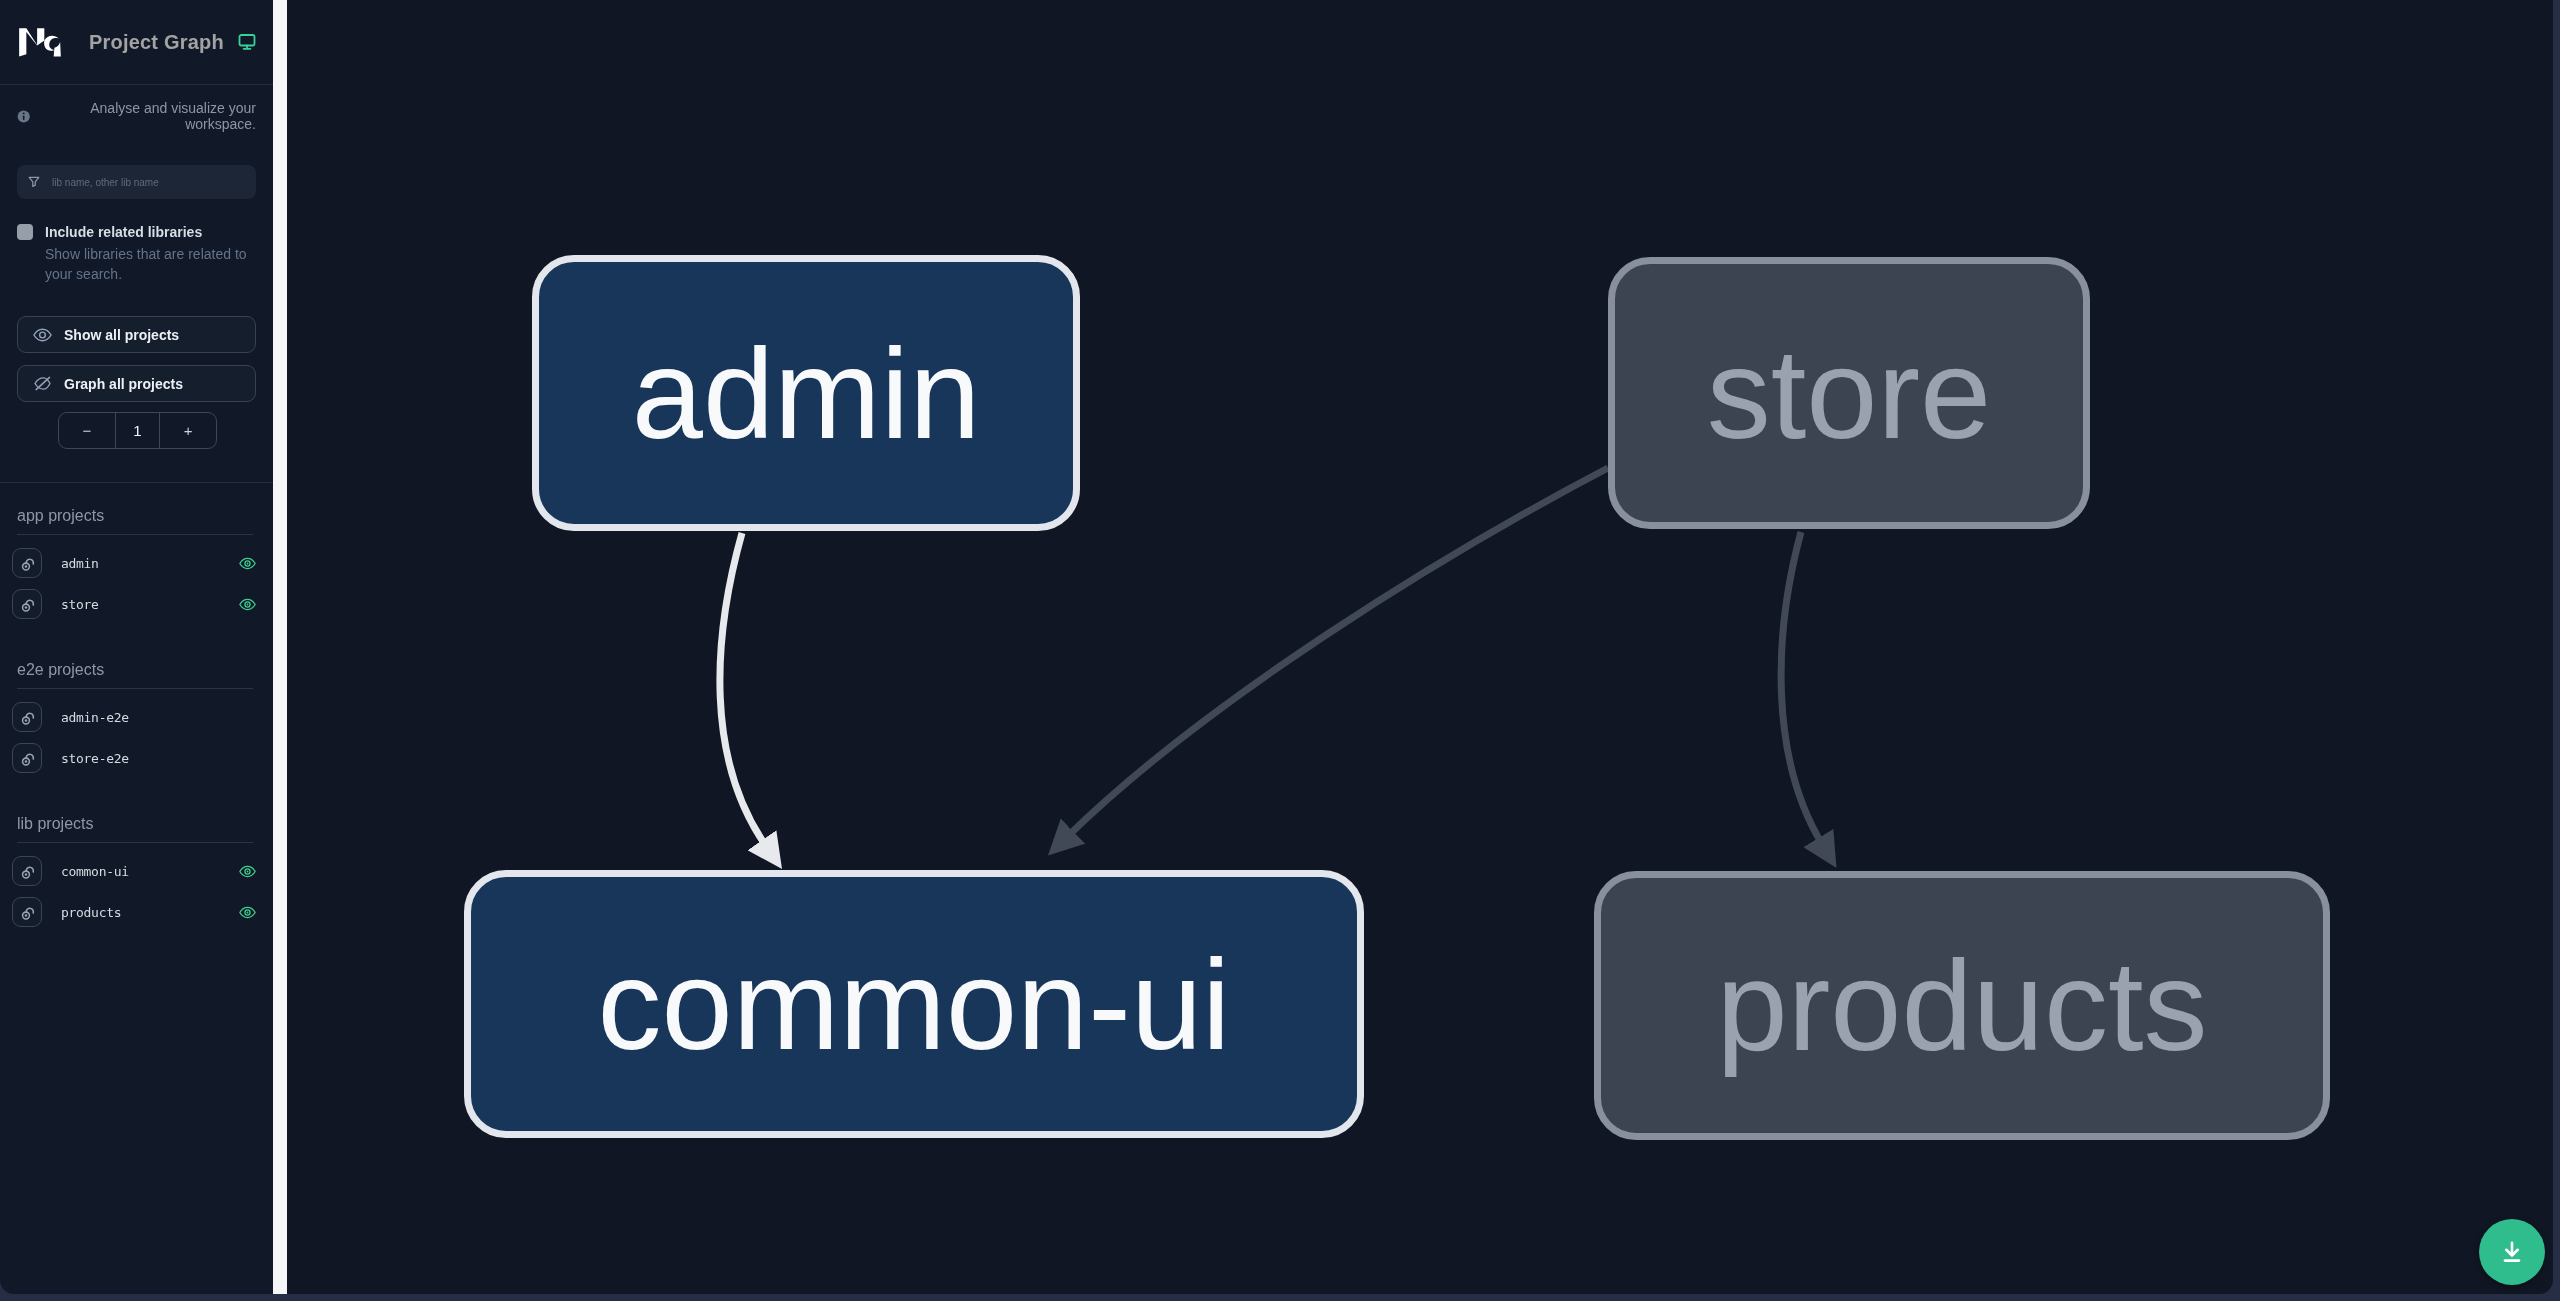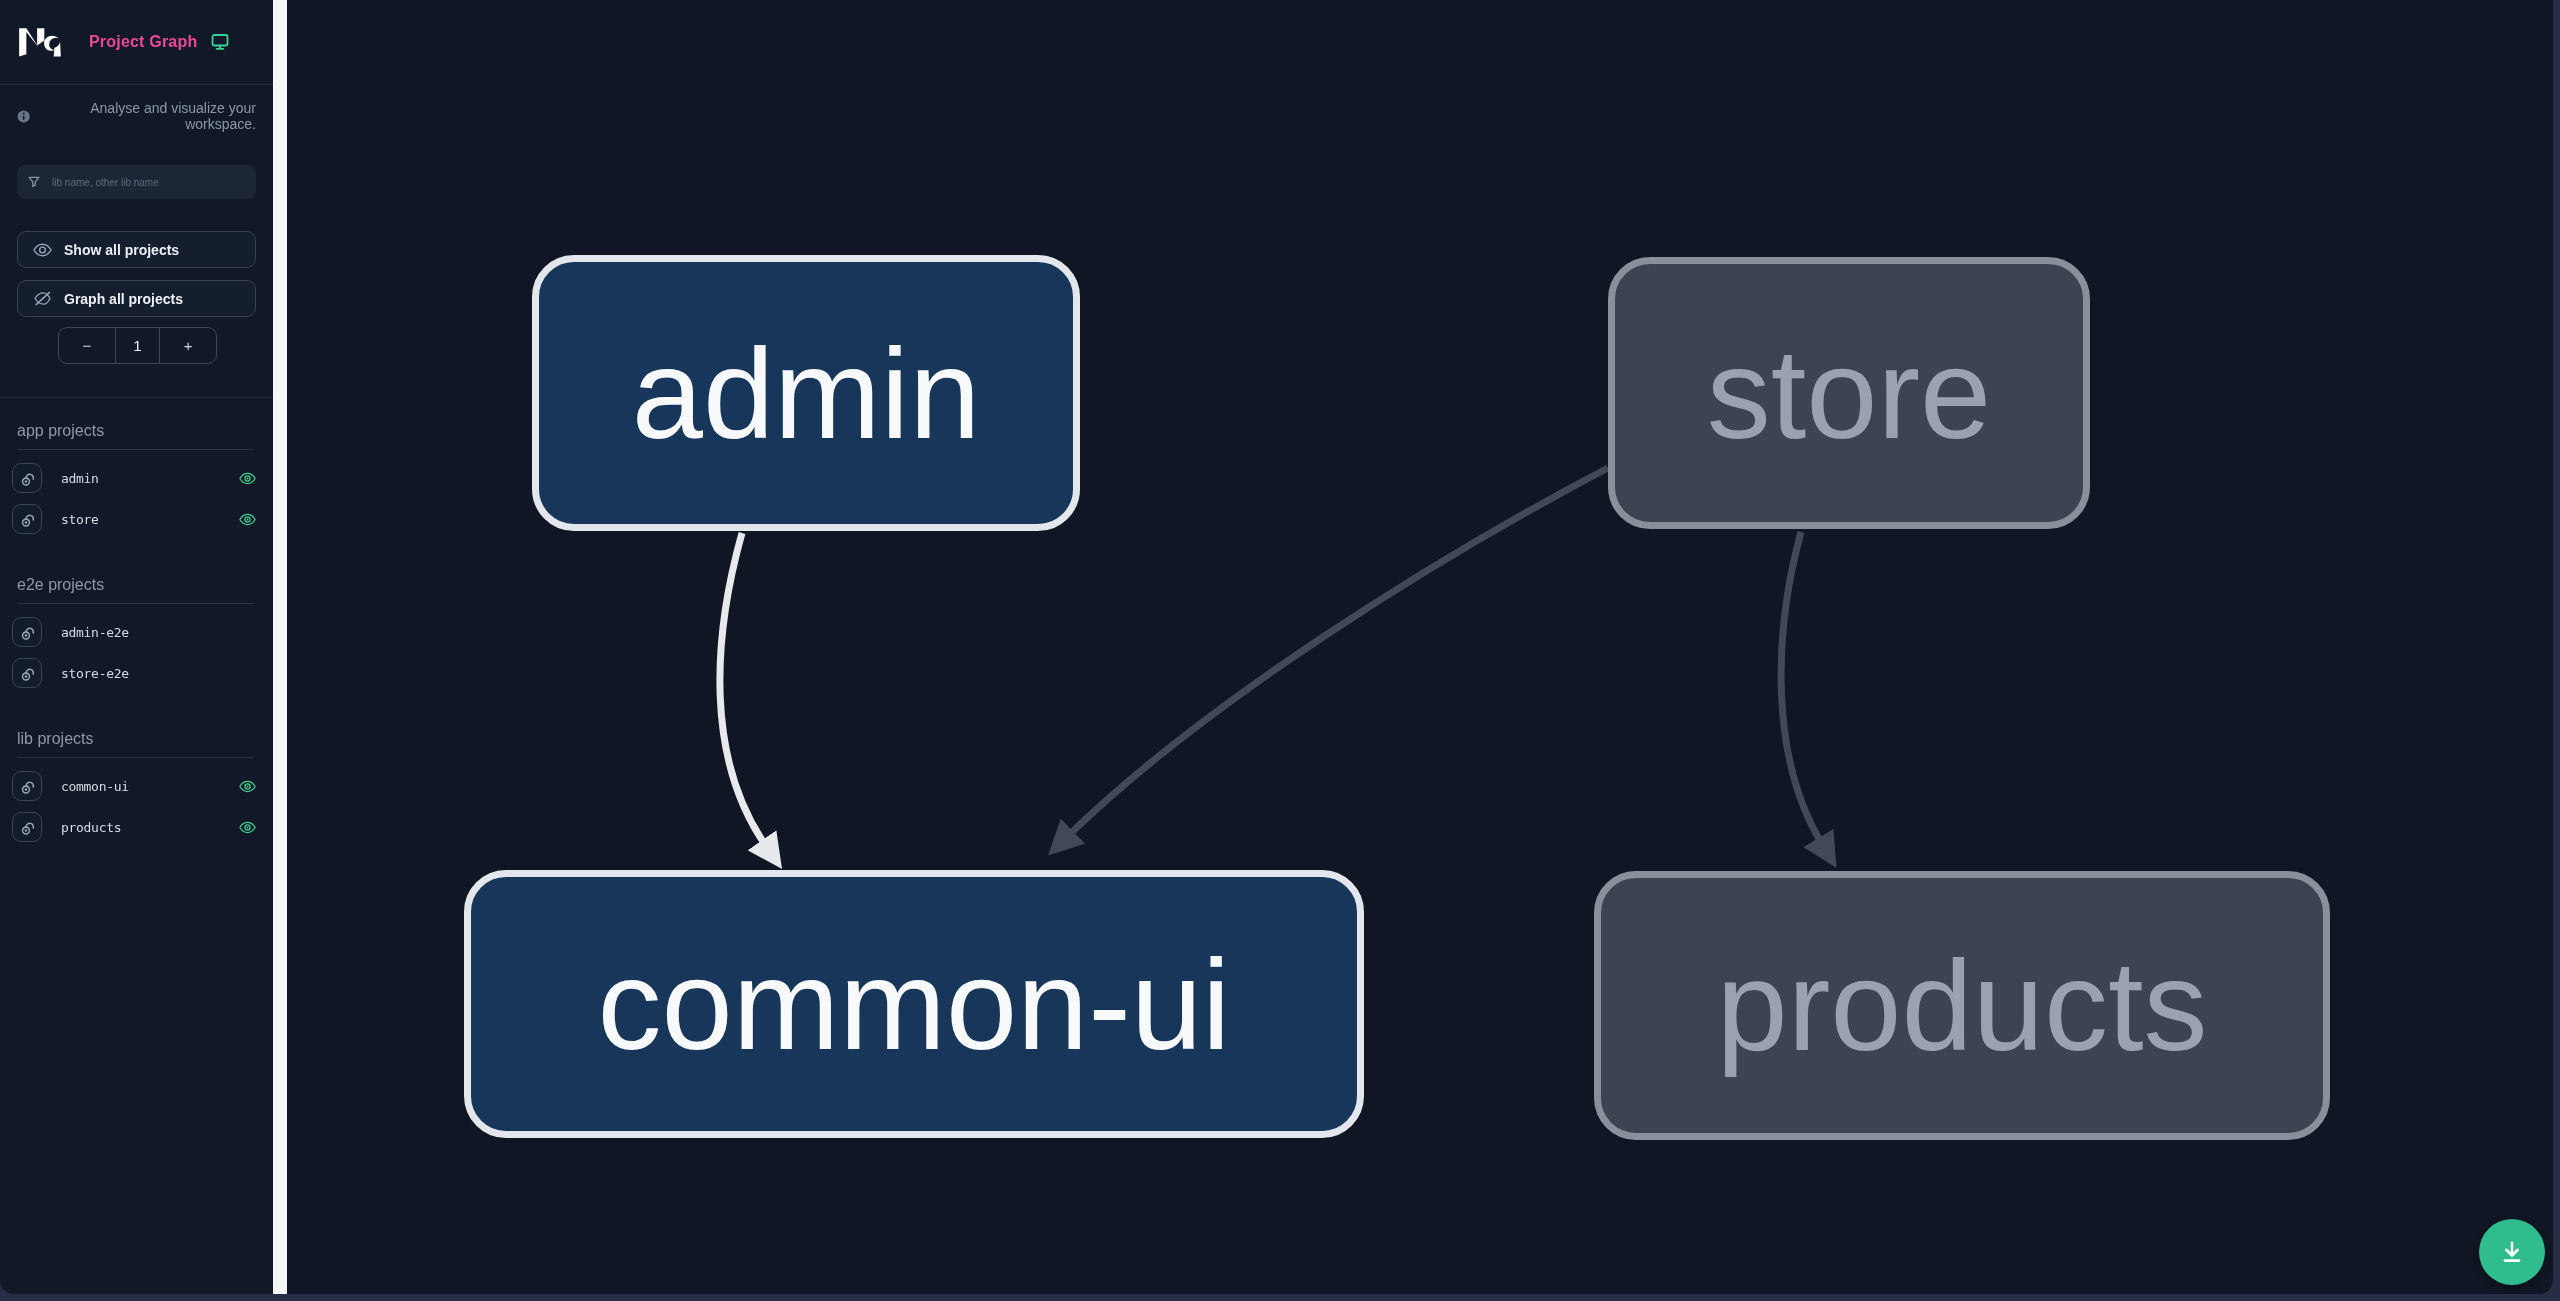--- a/index.html
+++ b/index.html
@@ -5,21 +5,21 @@
   html,body{margin:0;padding:0;width:2560px;height:1301px;overflow:hidden;
     font-family:"Liberation Sans",sans-serif;background:#252e44;}
   .app{position:absolute;left:0;top:0;right:7px;bottom:7px;display:flex;}
 
   
   .sidebar{width:273px;flex:0 0 273px;background:#111827;border-radius:0 0 0 14px;
     color:#dbe2ea;position:relative;overflow:hidden;}
   .sb-header{height:85px;display:flex;align-items:center;padding:0 17px;
     border-bottom:1px solid #242d3c;box-sizing:border-box;}
   .nx-logo{width:46px;height:32px;flex:0 0 auto;}
-  .sb-title{font-size:16px;font-weight:700;color:#ec4899;margin:0 0 0 26px;letter-spacing:.2px;}
+  .sb-title{font-size:20px;font-weight:700;color:#a3a3a3;margin:0 0 0 26px;letter-spacing:.2px;}
   .monitor{margin-left:14px;width:18px;height:18px;}
   .tagline{margin:15px 17px 0;display:flex;align-items:center;gap:11px;
     font-size:14px;color:#8b97a6;text-align:right;}
   .search{margin:33px 17px 0;height:34px;background:#1d2636;border-radius:8px;
     display:flex;align-items:center;padding:0 10px;box-sizing:border-box;gap:9px;}
   .search input{background:transparent;border:0;outline:none;color:#cbd5e1;
     font-size:10px;width:100%;font-family:"Liberation Sans",sans-serif;}
   .search input::placeholder{color:#5f6b7c;}
   .option{margin:24px 17px 0;display:grid;grid-template-columns:16px 1fr;column-gap:12px;}
   .cb{width:16px;height:16px;border-radius:4px;margin-top:1px;}
@@ -105,20 +105,25 @@
       <span>Analyse and visualize your workspace.</span>
     </div>
 
     <div class="search">
       <svg width="16" height="16" viewBox="0 0 16 16">
         <path d="M2.5 2.8 H13.5 L9.4 7.9 V11.6 L6.6 13.1 V7.9 Z" fill="none" stroke="#8c97a6" stroke-width="1.4" stroke-linejoin="round"></path>
       </svg>
       <input type="text" placeholder="lib name, other lib name" style="">
     </div>
 
+    <div class="option">
+      <div class="cb cb-disabled"></div>
+      <div class="opt-label">Include related libraries</div>
+      <div class="opt-desc">Show libraries that are related to your search.</div>
+    </div>
 
     <button class="sb-btn">
       <svg width="19" height="14" viewBox="0 0 20 14">
         <path d="M1 7 C4 2 7 1 10 1 C13 1 16 2 19 7 C16 12 13 13 10 13 C7 13 4 12 1 7 Z" fill="none" stroke="#94a3b8" stroke-width="1.5"></path>
         <circle cx="10" cy="7" r="3" fill="none" stroke="#94a3b8" stroke-width="1.5"></circle>
       </svg>
       <span>Show all projects</span>
     </button>
 
     <button class="sb-btn">

